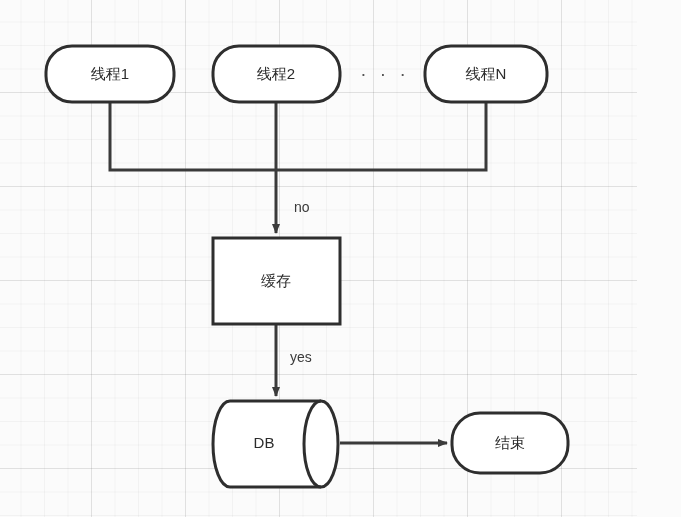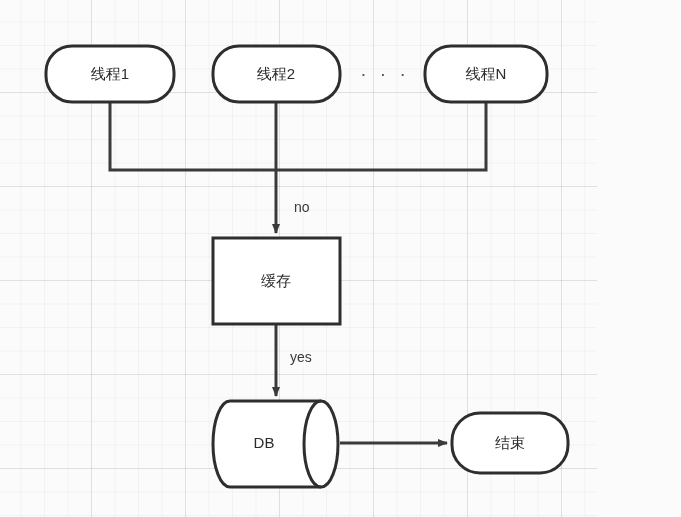--- a/index.html
+++ b/index.html
@@ -22,20 +22,21 @@
       linear-gradient(to right, rgba(0,0,0,0.075) 1px, transparent 1px),
       linear-gradient(to bottom, rgba(0,0,0,0.075) 1px, transparent 1px),
       linear-gradient(to right, rgba(0,0,0,0.035) 1px, transparent 1px),
       linear-gradient(to bottom, rgba(0,0,0,0.035) 1px, transparent 1px);
     background-size:
       94px 94px,
       94px 94px,
       23.5px 23.5px,
       23.5px 23.5px;
     background-position: -3px -2px, -3px -2px, -3px -2px, -3px -2px;
+    padding-left: 40px;
   }
   #diagram {
     position: absolute;
     left: 0;
     top: 0;
     width: 681px;
     height: 517px;
   }
   .node-label {
     font-size: 15px;

